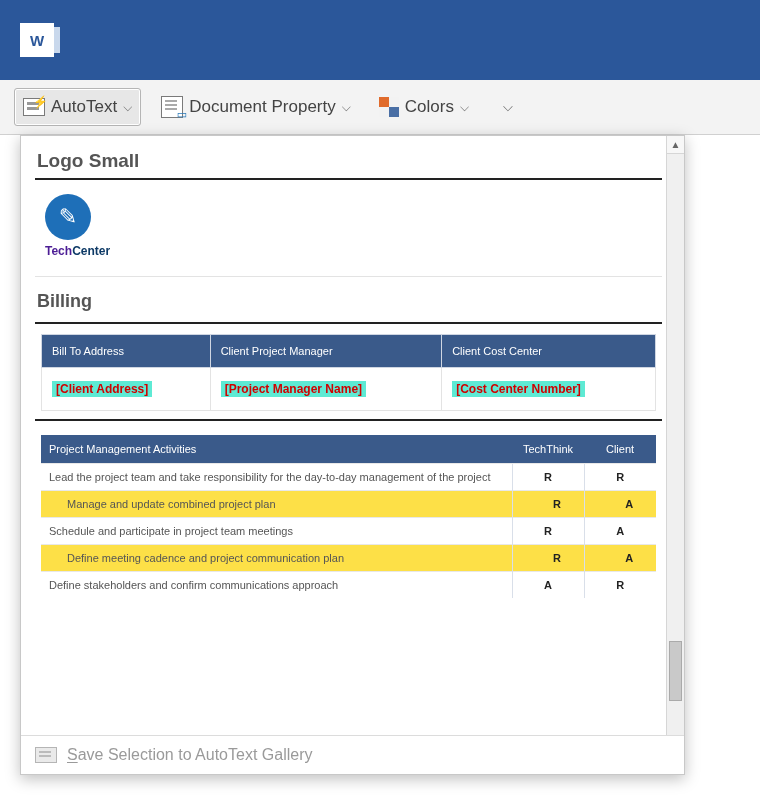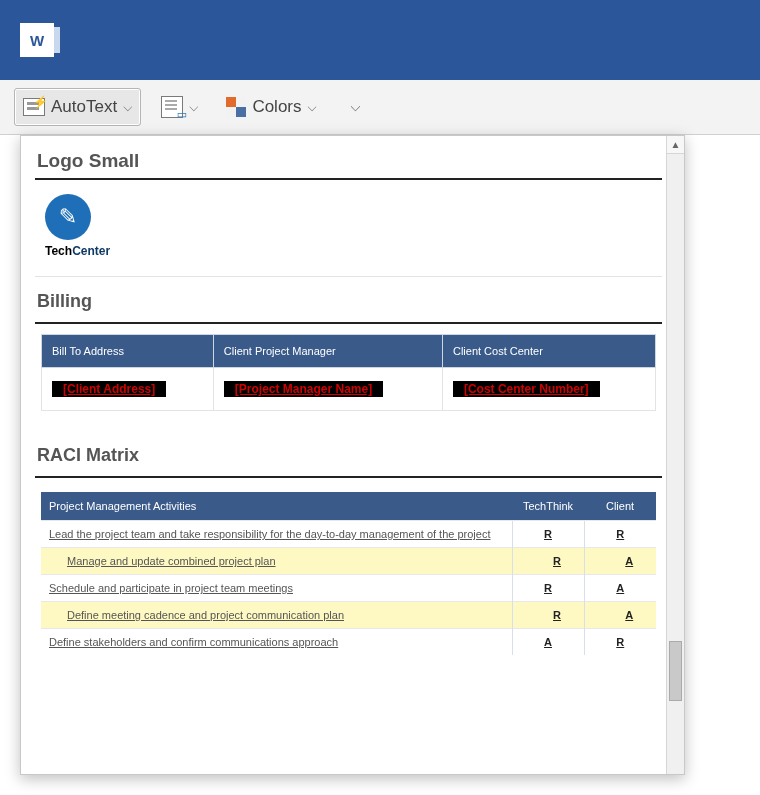--- a/index.html
+++ b/index.html
@@ -135,48 +135,47 @@
     border-top: 2px solid #222;
     padding: 10px 6px 8px 6px;
   }
   .logo-box { display:flex; flex-direction:column; align-items:flex-start; padding:4px 0 4px 4px; }
   .logo-circle {
     width:46px;height:46px;border-radius:50%;
     background:#1e6fb8;display:flex;align-items:center;justify-content:center;
     color:#fff;font-size:22px;margin-bottom:4px;
   }
   .logo-text { font-size:12px; font-weight:700; }
-  .logo-text .a{color:#000000;} .logo-text .b{color:#0e3a66;}
+  .logo-text .a{color:#4c1d95;} .logo-text .b{color:#0e3a66;}
 
   .divider { height:1px; background:#e3e3e3; margin: 6px 0 10px 0; }
 
   table.billing { width:100%; border-collapse:collapse; font-size:11px; }
   table.billing th {
     background:#3a5a8a; color:#fff; font-weight:400; text-align:left;
     padding:10px 10px; border:1px solid #cfd6e2;margin-top:48px;
   }
   table.billing td {
     background:#fff; padding:14px 10px; border:1px solid #e3e3e3;
   }
   .placeholder {
-    background:#000000; color:#d00000; font-weight:700; font-size:12px;
-    padding:1px 11px;
-    text-decoration:underline;
+    background:#5eead4; color:#d00000; font-weight:700; font-size:12px;
+    padding:1px 4px;
   }
 
   table.raci { width:100%; border-collapse:collapse; font-size:11px; margin-top:4px; }
   table.raci th {
     background:#3a5a8a; color:#fff; font-weight:400; text-align:left;
     padding:8px 8px;
   }
   table.raci th.c { text-align:center; width:72px; }
   table.raci td {
-    padding:7px 8px; color:#555; border-top:1px solid #e8e8e8;text-decoration:underline;
-  }
-  table.raci tr.alt td { background:#fef9c3;padding-left:26px; }
+    padding:7px 8px; color:#555; border-top:1px solid #e8e8e8;
+  }
+  table.raci tr.alt td { background:#fde047;padding-left:26px; }
   table.raci td.c { text-align:center; font-weight:700; color:#222; border-left:1px solid #d9dfe9; }
 
   .gallery-footer {
     border-top:1px solid #dcdcdc;
     padding:10px 14px;
     display:flex; align-items:center; gap:10px;
     color:#9a9a9a; font-size:16px;
   }
   .gallery-footer .u { text-decoration: underline; text-underline-offset: 2px; }
   .save-icon { width:22px;height:16px;border:1px solid #b5b5b5;background:#eaeaea;position:relative; }
@@ -196,20 +195,21 @@
     <span class="autotext-icon">
         <span class="bolt">⚡</span>
       </span>
     <span>AutoText</span>
     <span class="caret">⌵</span>
   </div>
   <div class="rbutton">
     <span class="docprop-icon">
         <span class="tag">▭</span>
       </span>
+    <span>Document Property</span>
     <span class="caret">⌵</span>
   </div>
   <div class="rbutton">
     <span class="colors-icon">
         <div></div>
         <div></div>
         <div></div>
         <div></div>
       </span>
     <span>Colors</span>
@@ -252,21 +252,20 @@
           </tr>
           <tr>
             <td><span class="placeholder">[Client Address]</span></td>
             <td><span class="placeholder">[Project Manager Name]</span></td>
             <td><span class="placeholder">[Cost Center Number]</span></td>
           </tr>
         </tbody>
           </table>
       </div>
 
-      <div class="sect-sub" style="margin-top:26px">RACI Matrix</div>
       <div class="preview" style="padding-bottom:0">
         <table class="raci">
           <tbody>
               <tr>
             <th>Project Management Activities</th>
             <th class="c">TechThink</th>
             <th class="c">Client</th>
           </tr>
           <tr>
             <td>Lead the project team and take responsibility for the day-to-day management of the project</td>
@@ -292,13 +291,17 @@
             <td>Define stakeholders and confirm communications approach</td>
             <td class="c">A</td>
             <td class="c">R</td>
           </tr>
         </tbody>
           </table>
       </div>
 
     </div>
   </div>
+  <div class="gallery-footer">
+    <span class="save-icon"></span>
+    <span><span class="u">S</span><span>ave Selection to AutoText Gallery</span></span>
+  </div>
 </div>
 
 </body></html>

